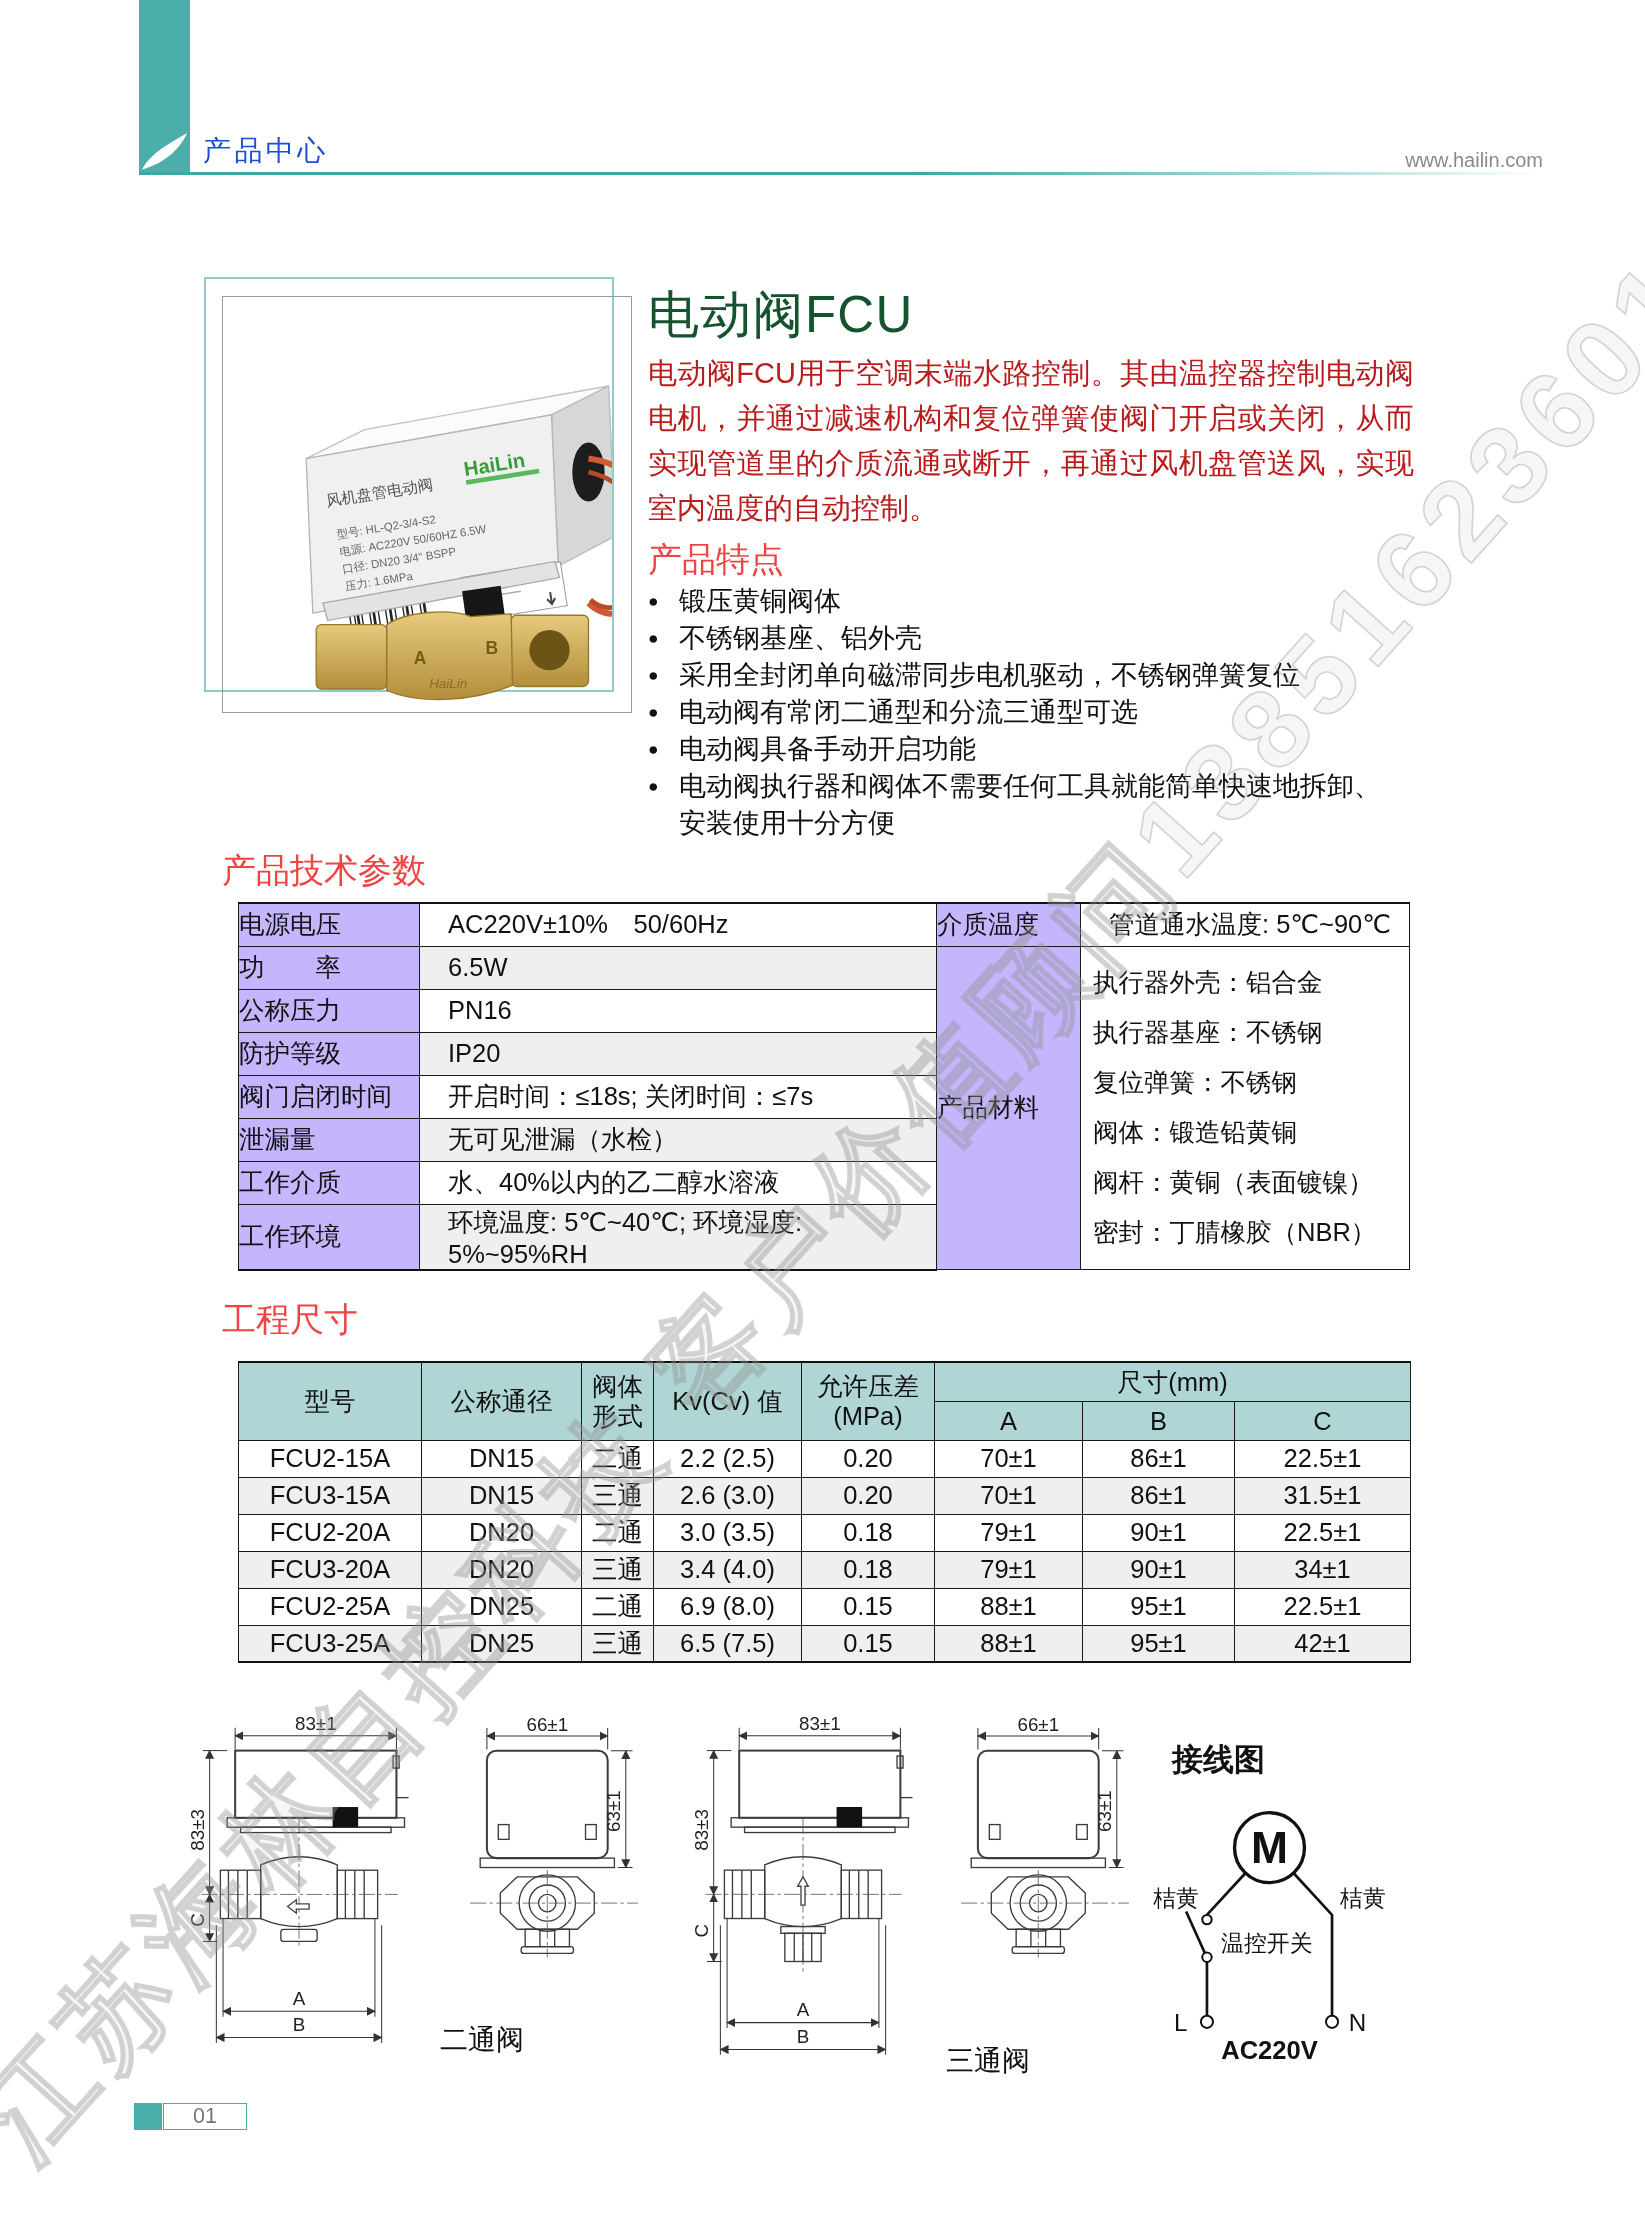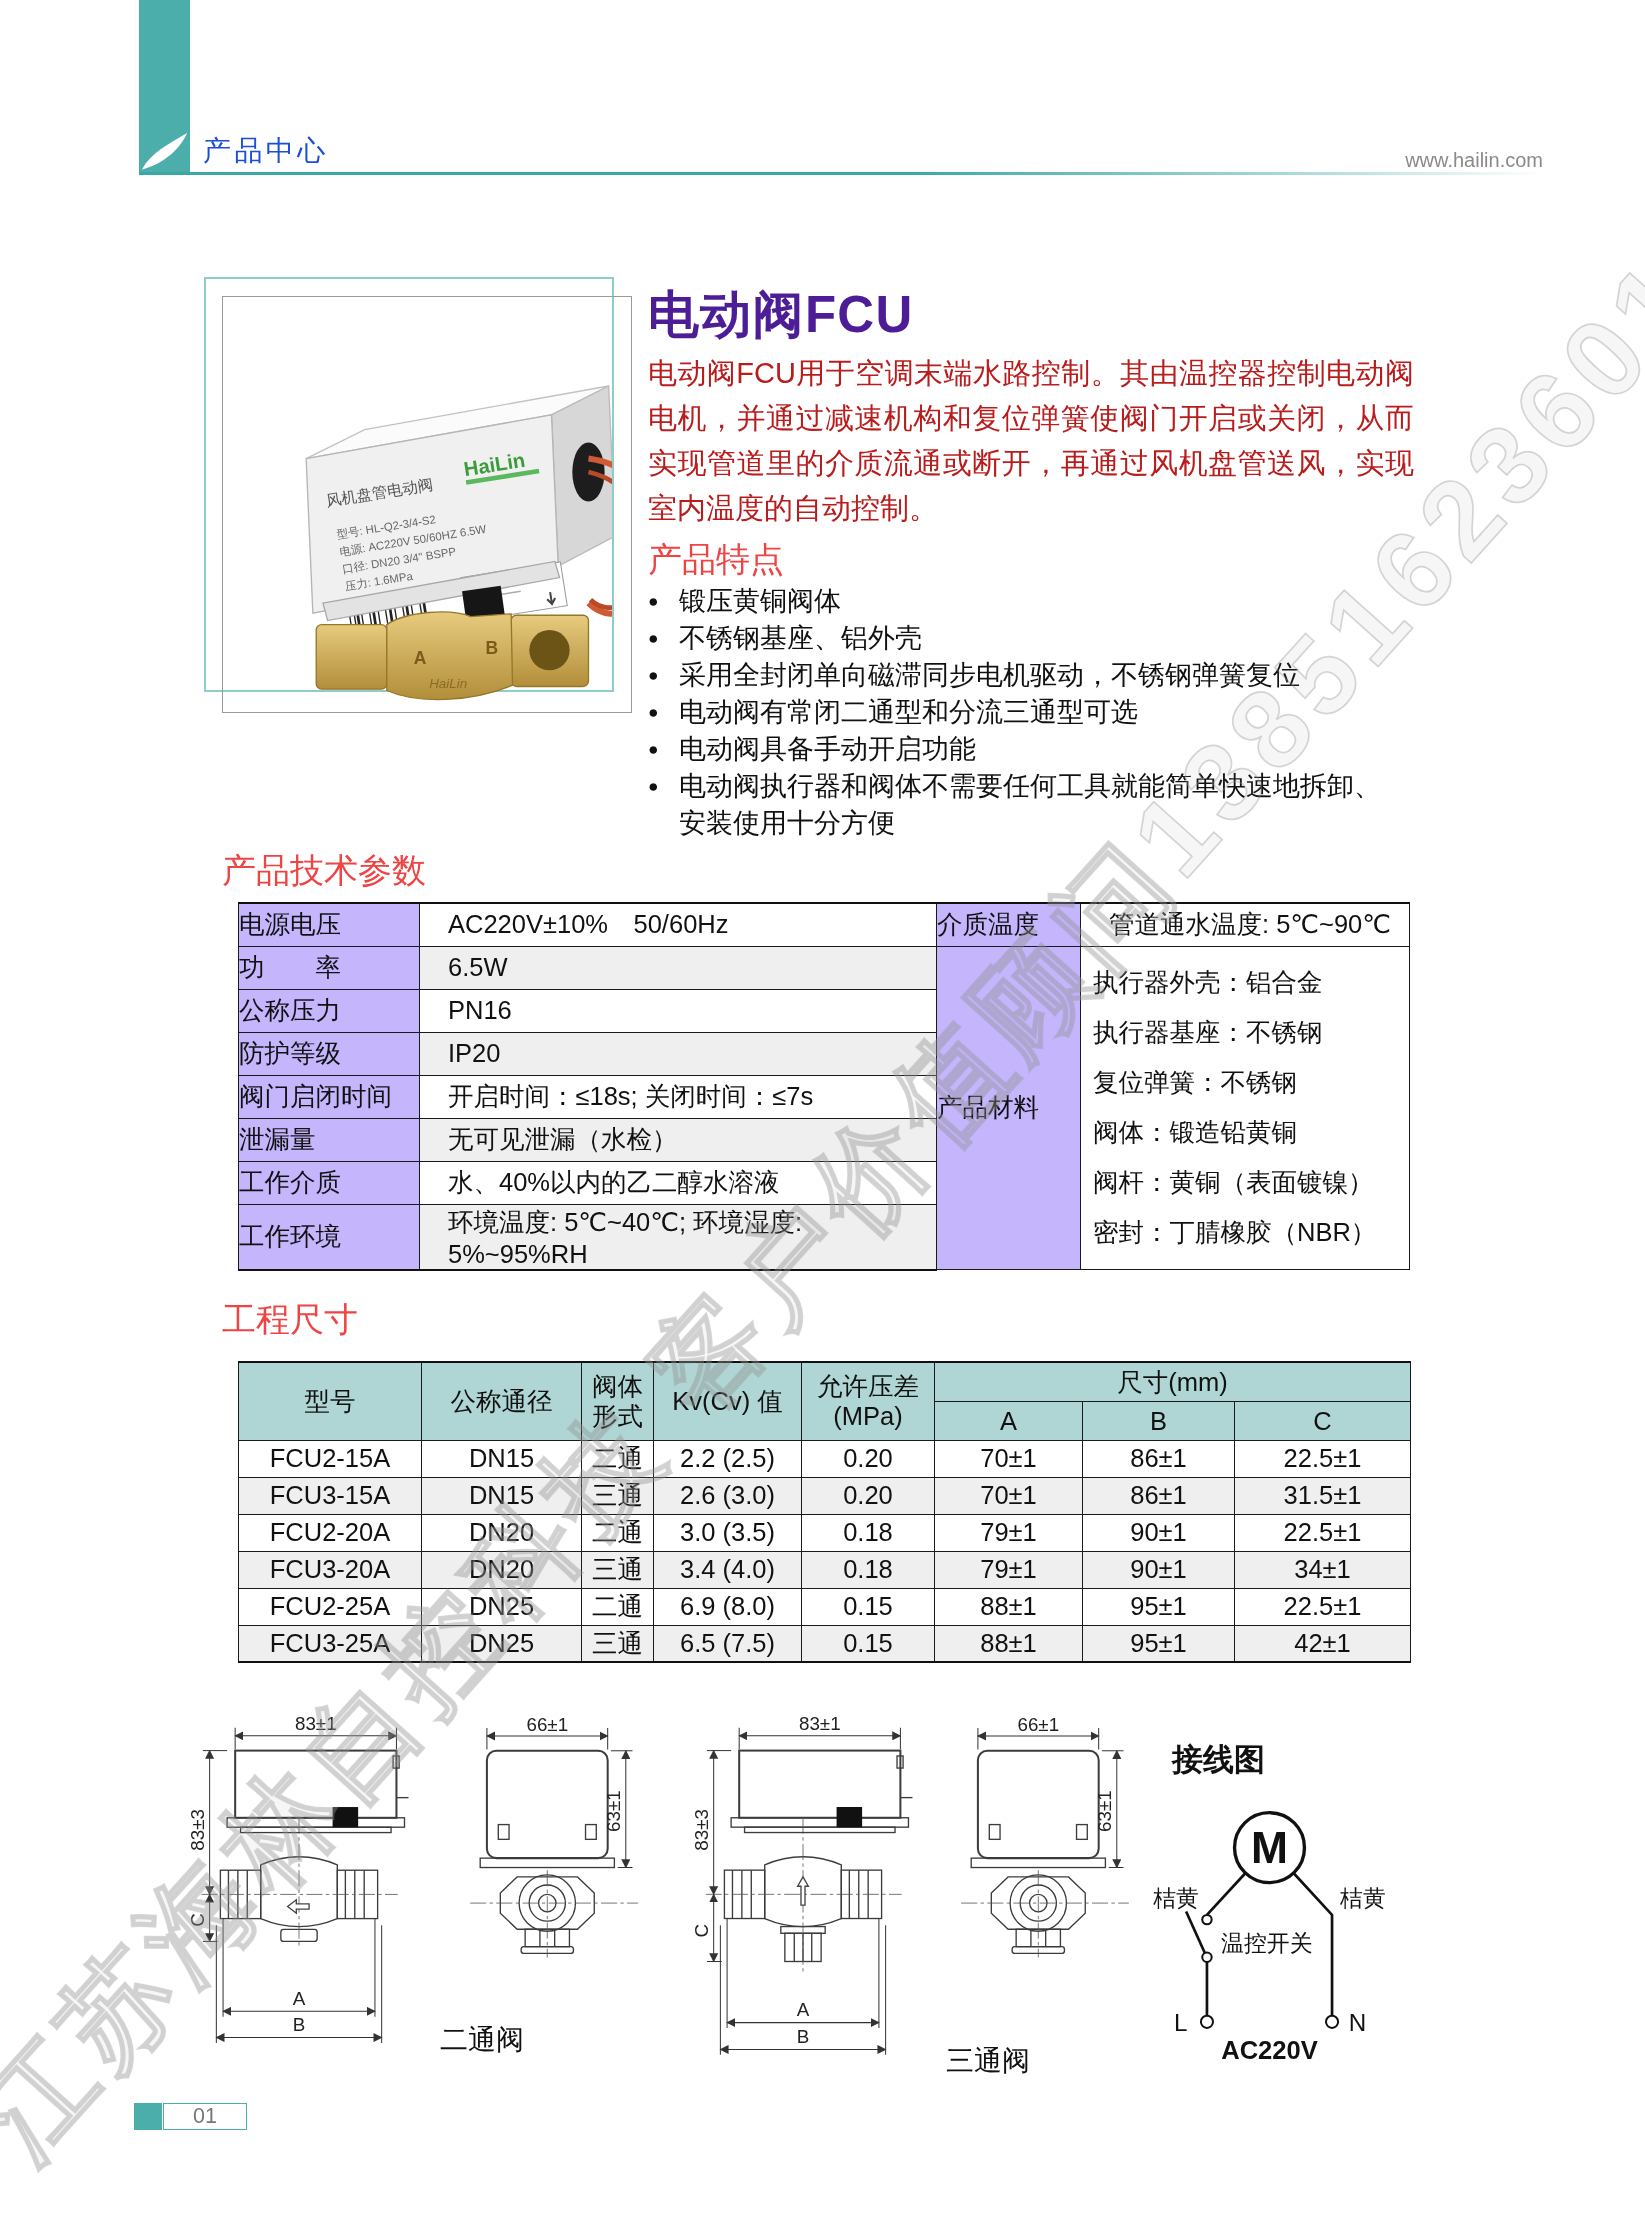--- a/index.html
+++ b/index.html
@@ -12,21 +12,21 @@
   .teal-bar{left:139px;top:0;width:51px;height:173px;background:#4BAEAB}
   .breadcrumb{left:203px;top:132px;font-size:28px;color:#1d4ed8;letter-spacing:3.4px}
   .site{right:102px;top:149px;font-size:20px;color:#8a8a8a}
   .head-line{left:139px;top:172px;width:1405px;height:2.7px;
      background:linear-gradient(to right,#3AA9A6 0%,#3AA9A6 55%,rgba(58,169,166,.35) 86%,rgba(58,169,166,0) 100%)}
 
   
   .teal-box{left:204px;top:277px;width:410px;height:415px;border:2px solid #8ecdca}
   .gray-box{left:222px;top:296px;width:410px;height:417px;border:1.3px solid #9a9a9a}
 
-  .prod-title{left:648px;top:281px;font-size:51px;font-weight:bold;color:#4c1d95;letter-spacing:1.3px}
+  .prod-title{left:648px;top:281px;font-size:51px;font-weight:normal;color:#14532d;letter-spacing:1.3px}
   .prod-desc{left:648px;top:351px;width:766px;font-size:29px;line-height:45px;text-align:justify;color:#b91c1c}
 
   .h2{font-size:34px;font-weight:normal;color:#ef4444}
   .feat-head{left:648px;top:537px}
   .features{left:648px;top:583px;width:806px}
   .feat{display:flex;align-items:flex-start;font-size:27px;line-height:37px;color:#111}
   .feat .dot{width:31px;font-size:17.5px;line-height:37px;flex:0 0 31px}
   .feat.cont{padding-left:31px}
 
   .tech-head{left:222px;top:848px}

